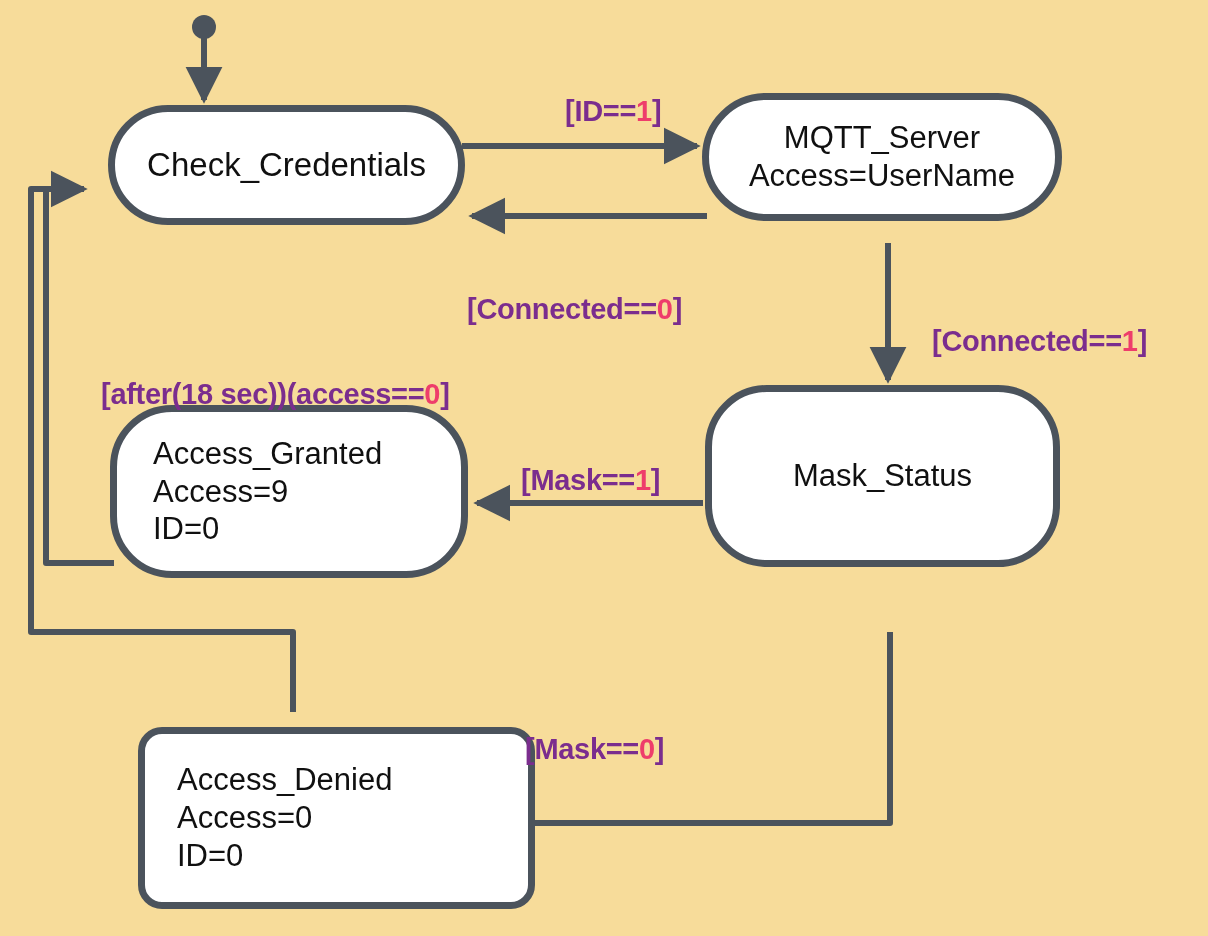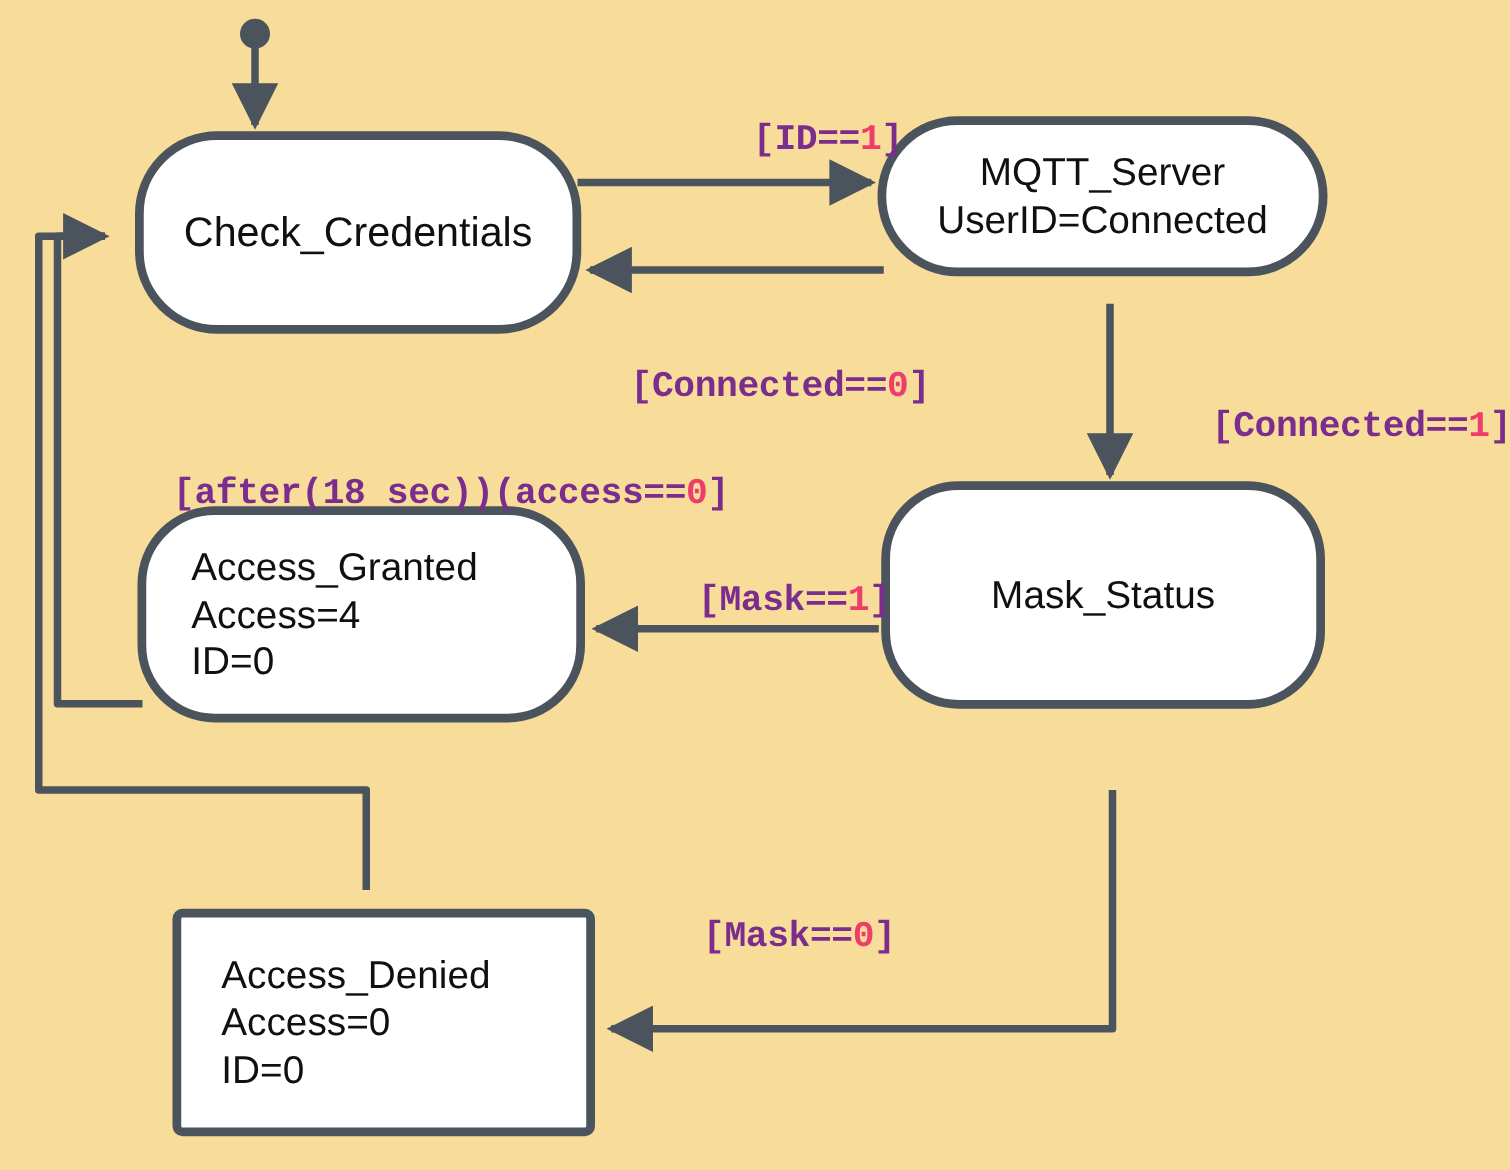--- a/index.html
+++ b/index.html
@@ -44,21 +44,21 @@
     text-align: center;
   }
   .node-left {
     align-items: flex-start;
     text-align: left;
   }
   .edge-label {
     position: absolute;
     color: #7b2d8e;
     font-weight: bold;
-    font-family: Liberation Mono, monospace;
+    font-family: Liberation Sans, sans-serif;
     white-space: pre;
     z-index: 3;
     letter-spacing: -0.3px;
   }
   .edge-label .num {
     color: #ee3d6b;
   }
 </style>
 </head>
 <body>
@@ -99,40 +99,40 @@
 
     <g>
       <path d="M 114 563 L 46 563 L 46 189 L 84 189" fill="none" stroke="#4b535c" stroke-width="6" stroke-linejoin="round" marker-end="url(#arrow)"></path>
     </g>
 
     <g>
       <path d="M 293 712 L 293 632 L 31 632 L 31 189 L 84 189" fill="none" stroke="#4b535c" stroke-width="6" stroke-linejoin="round"></path>
     </g>
   </svg>
 
-  <div class="state-node node-center" style="left:108px; top:105px; width:357px; height:162px; border-radius:66px; font-size:33px; padding:0 18px;">
+  <div class="state-node node-center" style="left:108px; top:105px; width:357px; height:120px; border-radius:66px; font-size:33px; padding:0 18px;">
     <div class="state-line">Check_Credentials</div>
   </div>
 
   <div class="state-node node-center" style="left:702px; top:93px; width:360px; height:128px; border-radius:66px; font-size:31px; padding:0 16px;">
     <div class="state-line">MQTT_Server</div>
-    <div class="state-line">UserID=Connected</div>
+    <div class="state-line">Access=UserName</div>
   </div>
 
   <div class="state-node node-left" style="left:110px; top:405px; width:358px; height:173px; border-radius:62px; font-size:31px; padding:0 0 0 36px;">
     <div class="state-line">Access_Granted</div>
-    <div class="state-line">Access=4</div>
+    <div class="state-line">Access=9</div>
     <div class="state-line">ID=0</div>
   </div>
 
   <div class="state-node node-center" style="left:705px; top:385px; width:355px; height:182px; border-radius:62px; font-size:31px; padding:0 16px;">
     <div class="state-line">Mask_Status</div>
   </div>
 
-  <div class="state-node node-left" style="left:138px; top:727px; width:338px; height:182px; border-radius:8px; font-size:31px; padding:0 0 0 32px;">
+  <div class="state-node node-left" style="left:138px; top:727px; width:397px; height:182px; border-radius:24px; font-size:31px; padding:0 0 0 32px;">
     <div class="state-line">Access_Denied</div>
     <div class="state-line">Access=0</div>
     <div class="state-line">ID=0</div>
   </div>
 
   <div class="edge-label" style="left:534px; top:62px; font-size:29px;">
     <span>[ID==</span><span class="num">1</span><span>]</span>
   </div>
 
   <div class="edge-label" style="left:436px; top:260px; font-size:29px;text-align:right;">

